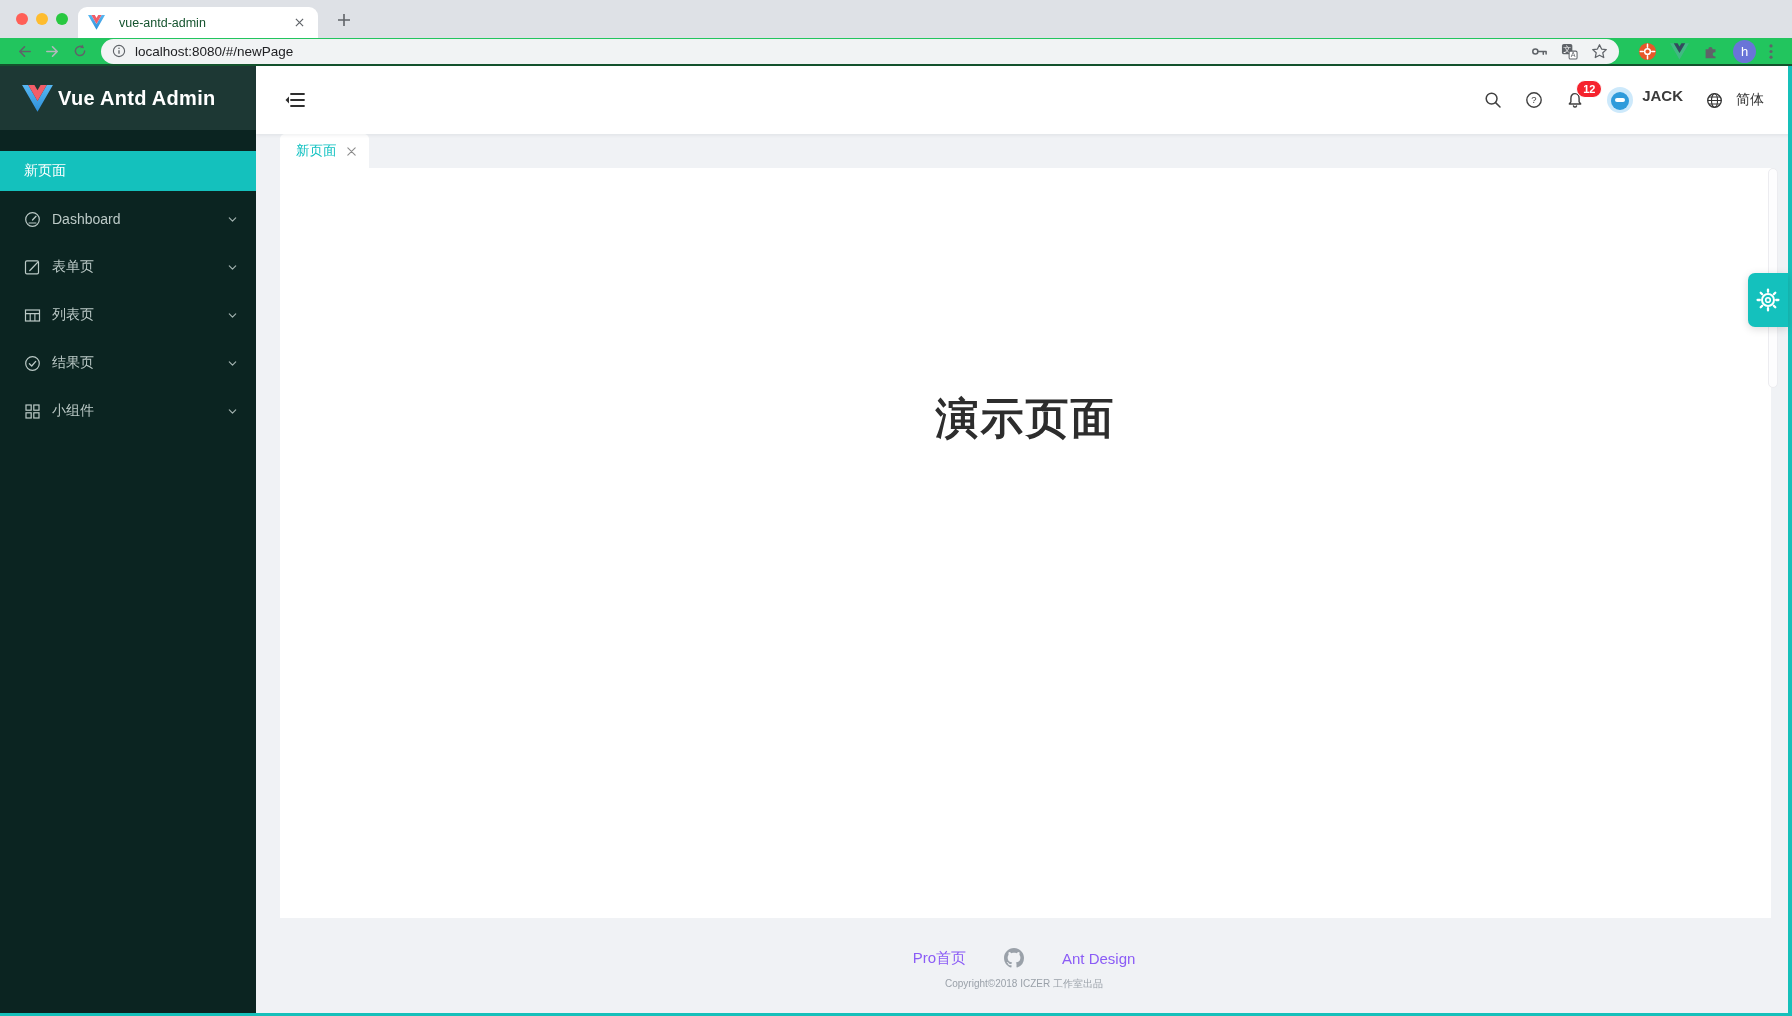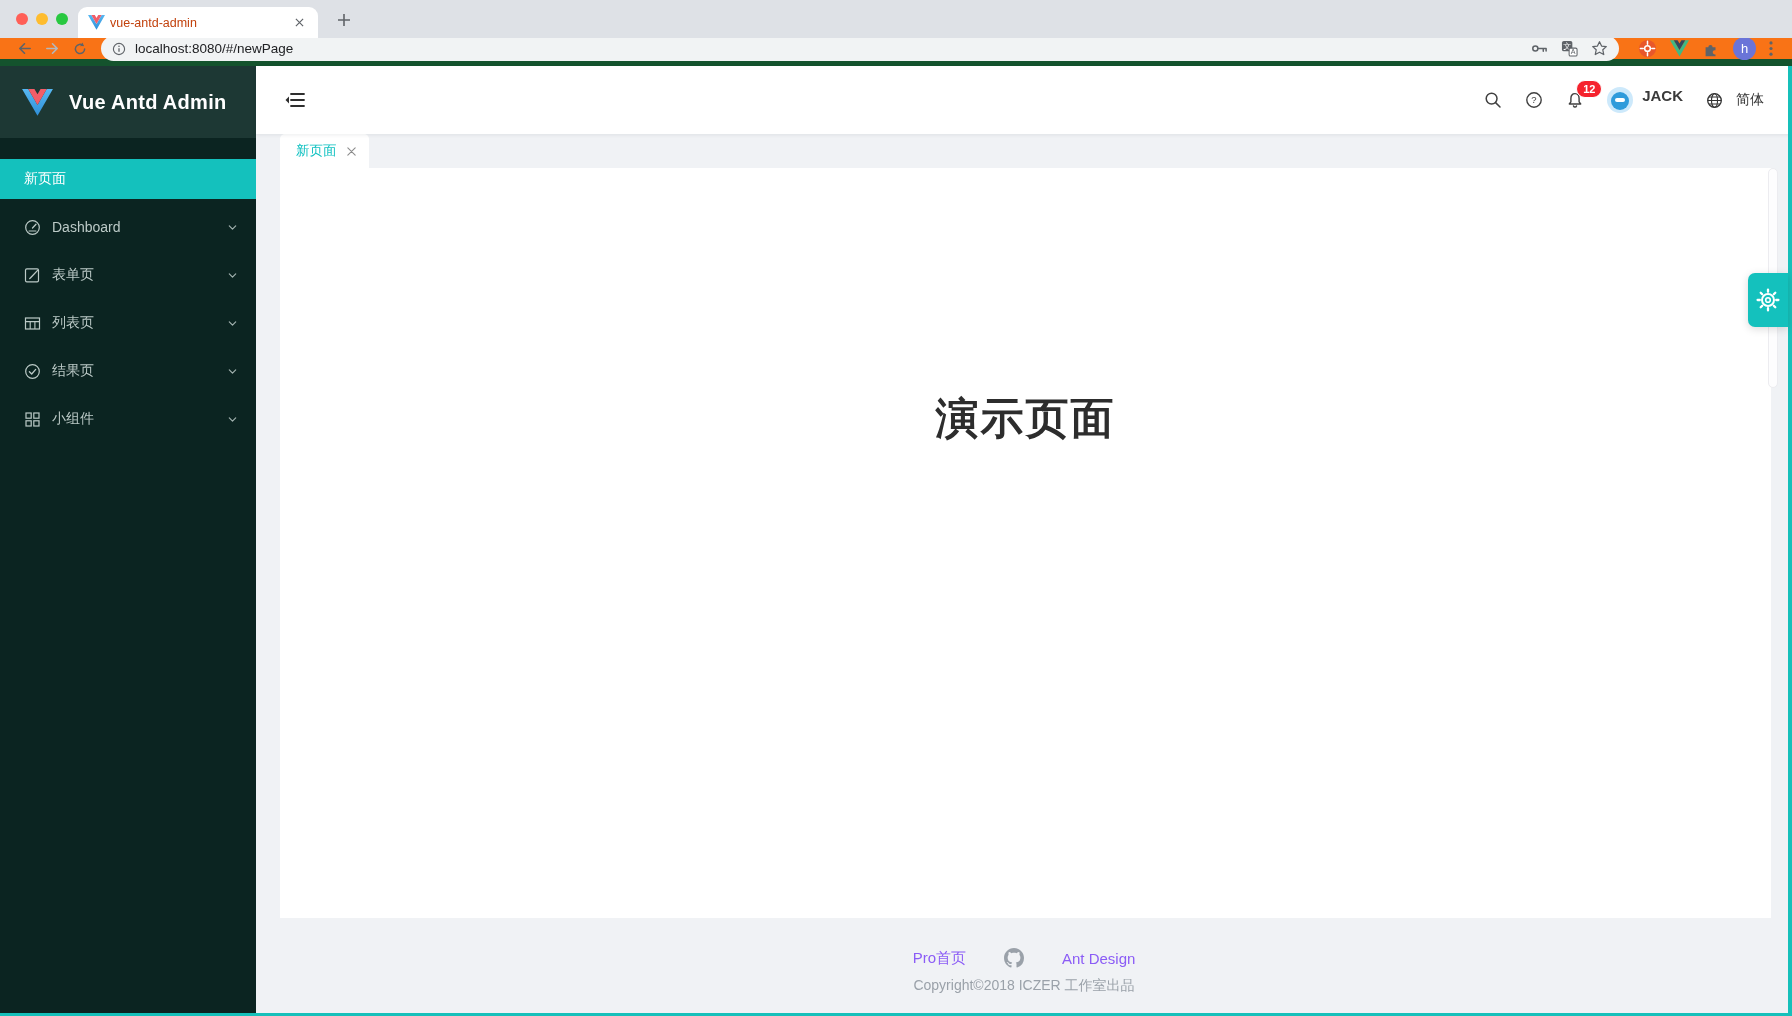--- a/index.html
+++ b/index.html
@@ -8,37 +8,37 @@
   .screen { position:relative; width:1792px; height:1016px; overflow:hidden; background:#fff; }
 
   
   .tabstrip { position:relative; height:38px; background:#dee1e6; }
   .traffic { position:absolute; left:16px; top:13px; display:flex; gap:8px; }
   .tl { width:12px; height:12px; border-radius:50%; }
   .tl.red{ background:#ff5f57; } .tl.yellow{ background:#febc2e; } .tl.green{ background:#28c840; }
   .btab { position:absolute; left:78px; bottom:0; width:240px; height:31px; background:#fff;
           border-radius:9px 9px 0 0; display:flex; align-items:center; padding:0 10px; }
   .btab .favicon { width:17px; height:15px; display:flex; }
-  .btab .ttitle { flex:1; margin-left:5px; font-size:12.5px; color:#c2410c; white-space:nowrap; overflow:hidden; }
+  .btab .ttitle { flex:1; margin-left:14px; font-size:12.5px; color:#14532d; white-space:nowrap; overflow:hidden; }
   .btab .tclose { width:17px; height:17px; display:flex; align-items:center; justify-content:center; color:#5f6368; }
   .newtab { position:absolute; left:332px; top:8px; width:24px; height:24px; display:flex; align-items:center; justify-content:center; }
 
-  .toolbar { height:28px; background:#f97316; display:flex; align-items:center; padding:0 10px; border-bottom:7px solid #14532d; }
+  .toolbar { height:28px; background:#22c55e; display:flex; align-items:center; padding:0 10px; border-bottom:2px solid #14532d; }
   .navbtn { width:28px; height:26px; display:flex; align-items:center; justify-content:center; flex-shrink:0; }
   .omnibox { flex:1; height:25px; border-radius:13px; background:#f1f3f4; display:flex; align-items:center; padding:0 11px; margin:0 7px; min-width:0; }
   .omnibox .url { flex:1; font-size:13.5px; color:#202124; margin-left:9px; white-space:nowrap; overflow:hidden; }
   .obicon { display:flex; align-items:center; margin-left:13px; flex-shrink:0; }
   .extarea { display:flex; align-items:center; gap:13px; margin:0 9px 0 12px; flex-shrink:0; }
   .chravatar { width:23px; height:23px; border-radius:50%; background:#6a74d8; color:#fff; font-size:13px;
                display:flex; align-items:center; justify-content:center; }
 
   
   .app { display:flex; height:950px; }
   .sidebar { width:256px; flex-shrink:0; background:#0b2421; display:flex; flex-direction:column; }
-  .logo { height:72px; background:#1d3834; display:flex; align-items:center; padding-left:22px; gap:16px; flex-shrink:0; }
+  .logo { height:64px; background:#1d3834; display:flex; align-items:center; padding-left:22px; gap:5px; flex-shrink:0; }
   .logo .vlogo { width:31px; height:27px; display:flex; }
   .logo .ltitle { color:#fff; font-size:20px; font-weight:700; letter-spacing:.3px; white-space:nowrap; }
   .menu { padding-top:21px; }
   .menu-item { height:40px; margin-bottom:8px; display:flex; align-items:center; padding:0 18px 0 24px;
                color:#bccac7; font-size:14px; cursor:pointer; }
   .menu-item .mi-icon { width:17px; height:17px; margin-right:11px; display:flex; align-items:center; }
   .menu-item .mi-label { flex:1; }
   .menu-item .mi-chevron { display:flex; opacity:.85; }
   .menu-item.selected { background:#14c1bd; color:#fff; font-weight:400; }
 
@@ -63,21 +63,21 @@
   .page-tab { height:34px; background:#fff; border-radius:5px 5px 0 0; display:flex; align-items:center;
               padding:0 12px 0 16px; cursor:pointer; }
   .page-tab .ptlabel { color:#13c2c2; font-size:13.5px; font-weight:500; }
   .page-tab .ptclose { margin-left:9px; display:flex; }
   .panel { flex:1; background:#fff; display:flex; justify-content:center; }
   .demo-title { margin-top:222px; font-size:43px; font-weight:700; color:#2d2d2d; letter-spacing:2px; }
 
   .appfooter { height:98px; display:flex; flex-direction:column; align-items:center; padding-top:30px; color:#9aa1a9; }
   .flinks { display:flex; align-items:center; gap:38px; font-size:15px; }
   .flink { color:#8b5cf6; cursor:pointer; text-decoration:none; }
-  .fcopy { margin-top:9px; font-size:14px; color:#9aa1a9; }
+  .fcopy { margin-top:9px; font-size:10px; color:#9aa1a9; }
 
   
   .settings-btn { position:absolute; right:4px; top:273px; width:40px; height:54px; background:#14c1bd;
                   border-radius:7px 0 0 7px; display:flex; align-items:center; justify-content:center;
                   box-shadow:0 2px 8px rgba(0,0,0,.15); cursor:pointer; z-index:6; }
   .scroll-thumb { position:absolute; right:14px; top:168px; width:10px; height:220px; background:#fdfdfe;
                   border:1px solid #ececf0; border-radius:5px; z-index:4; }
   .edge-right { position:absolute; right:0; top:66px; width:4px; height:950px; background:#16c0ba; z-index:5; }
   .edge-bottom { position:absolute; left:0; bottom:0; width:100%; height:3px; background:#16c0ba; z-index:7; }
 </style>

